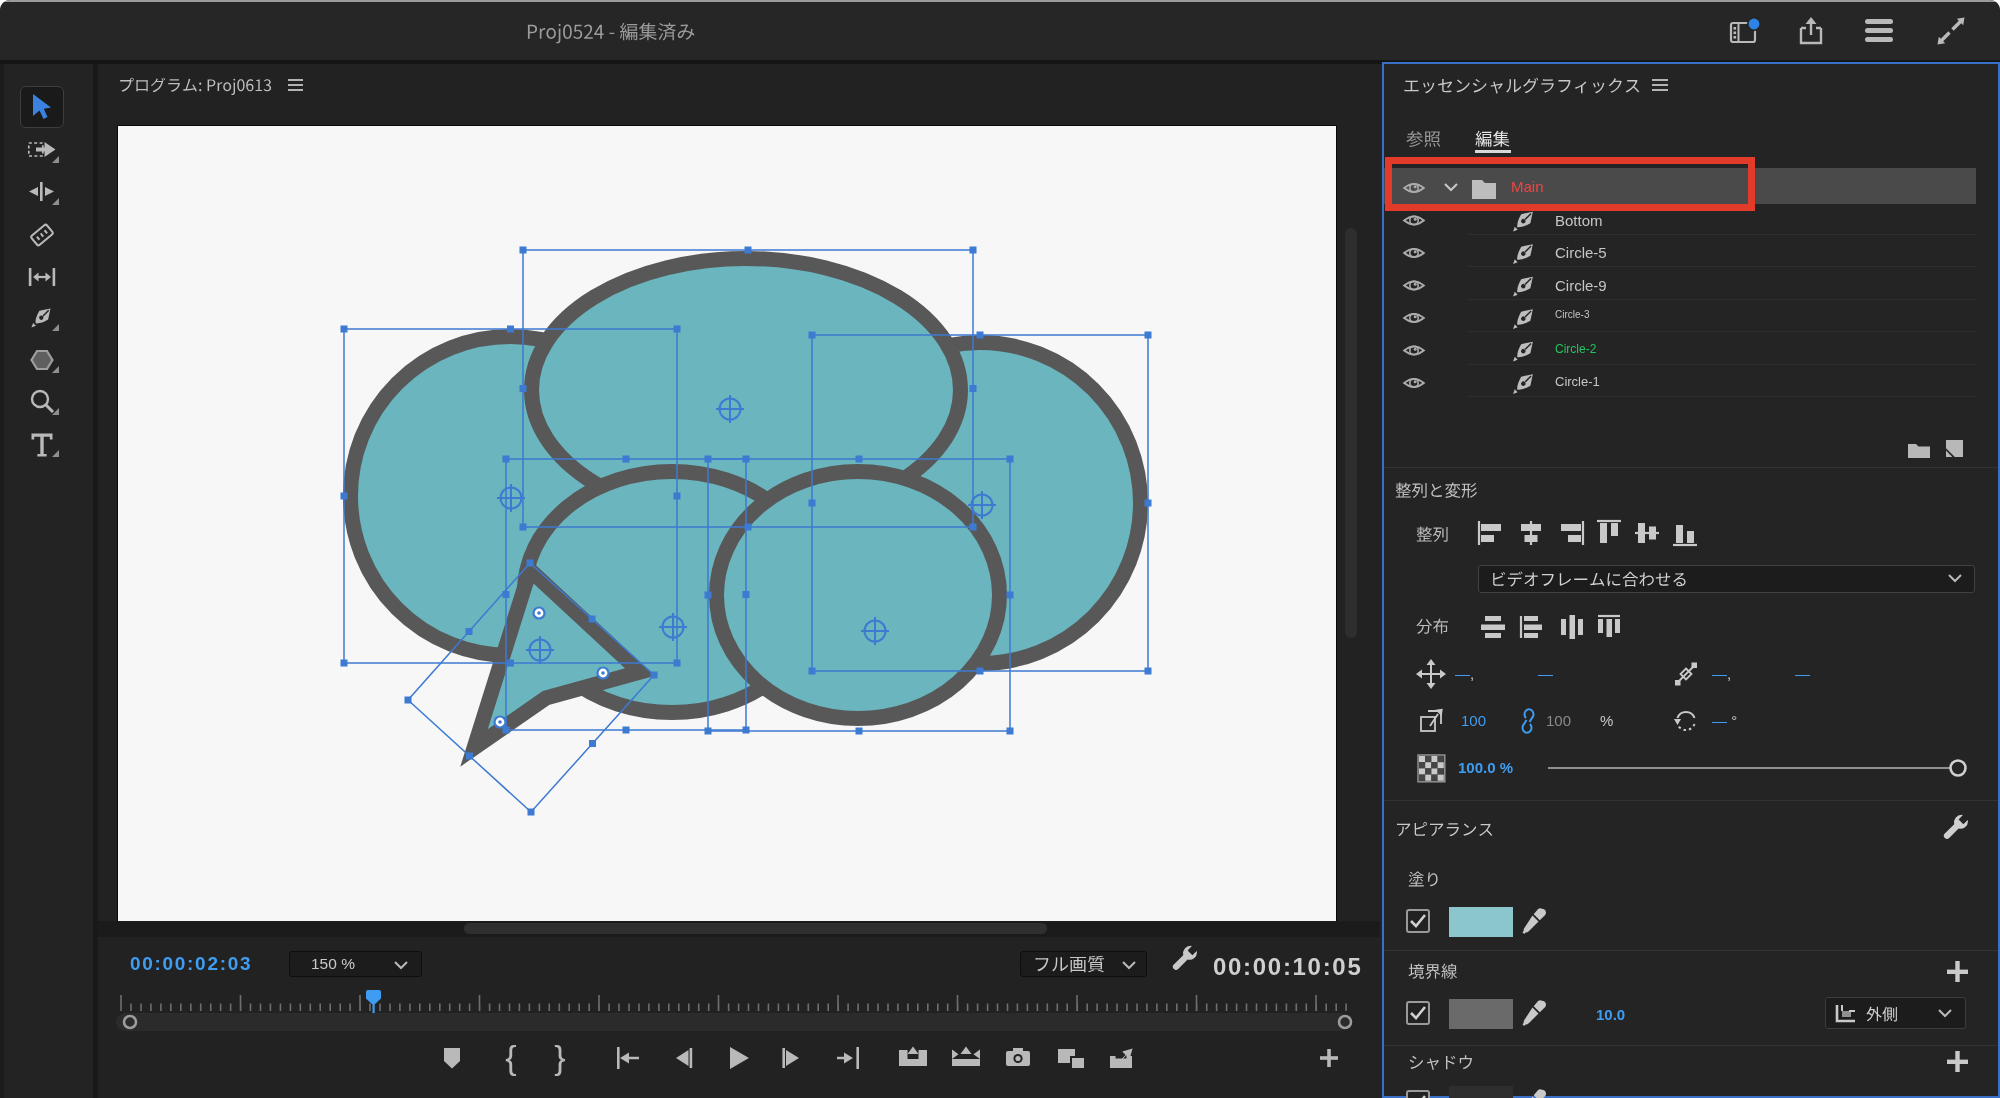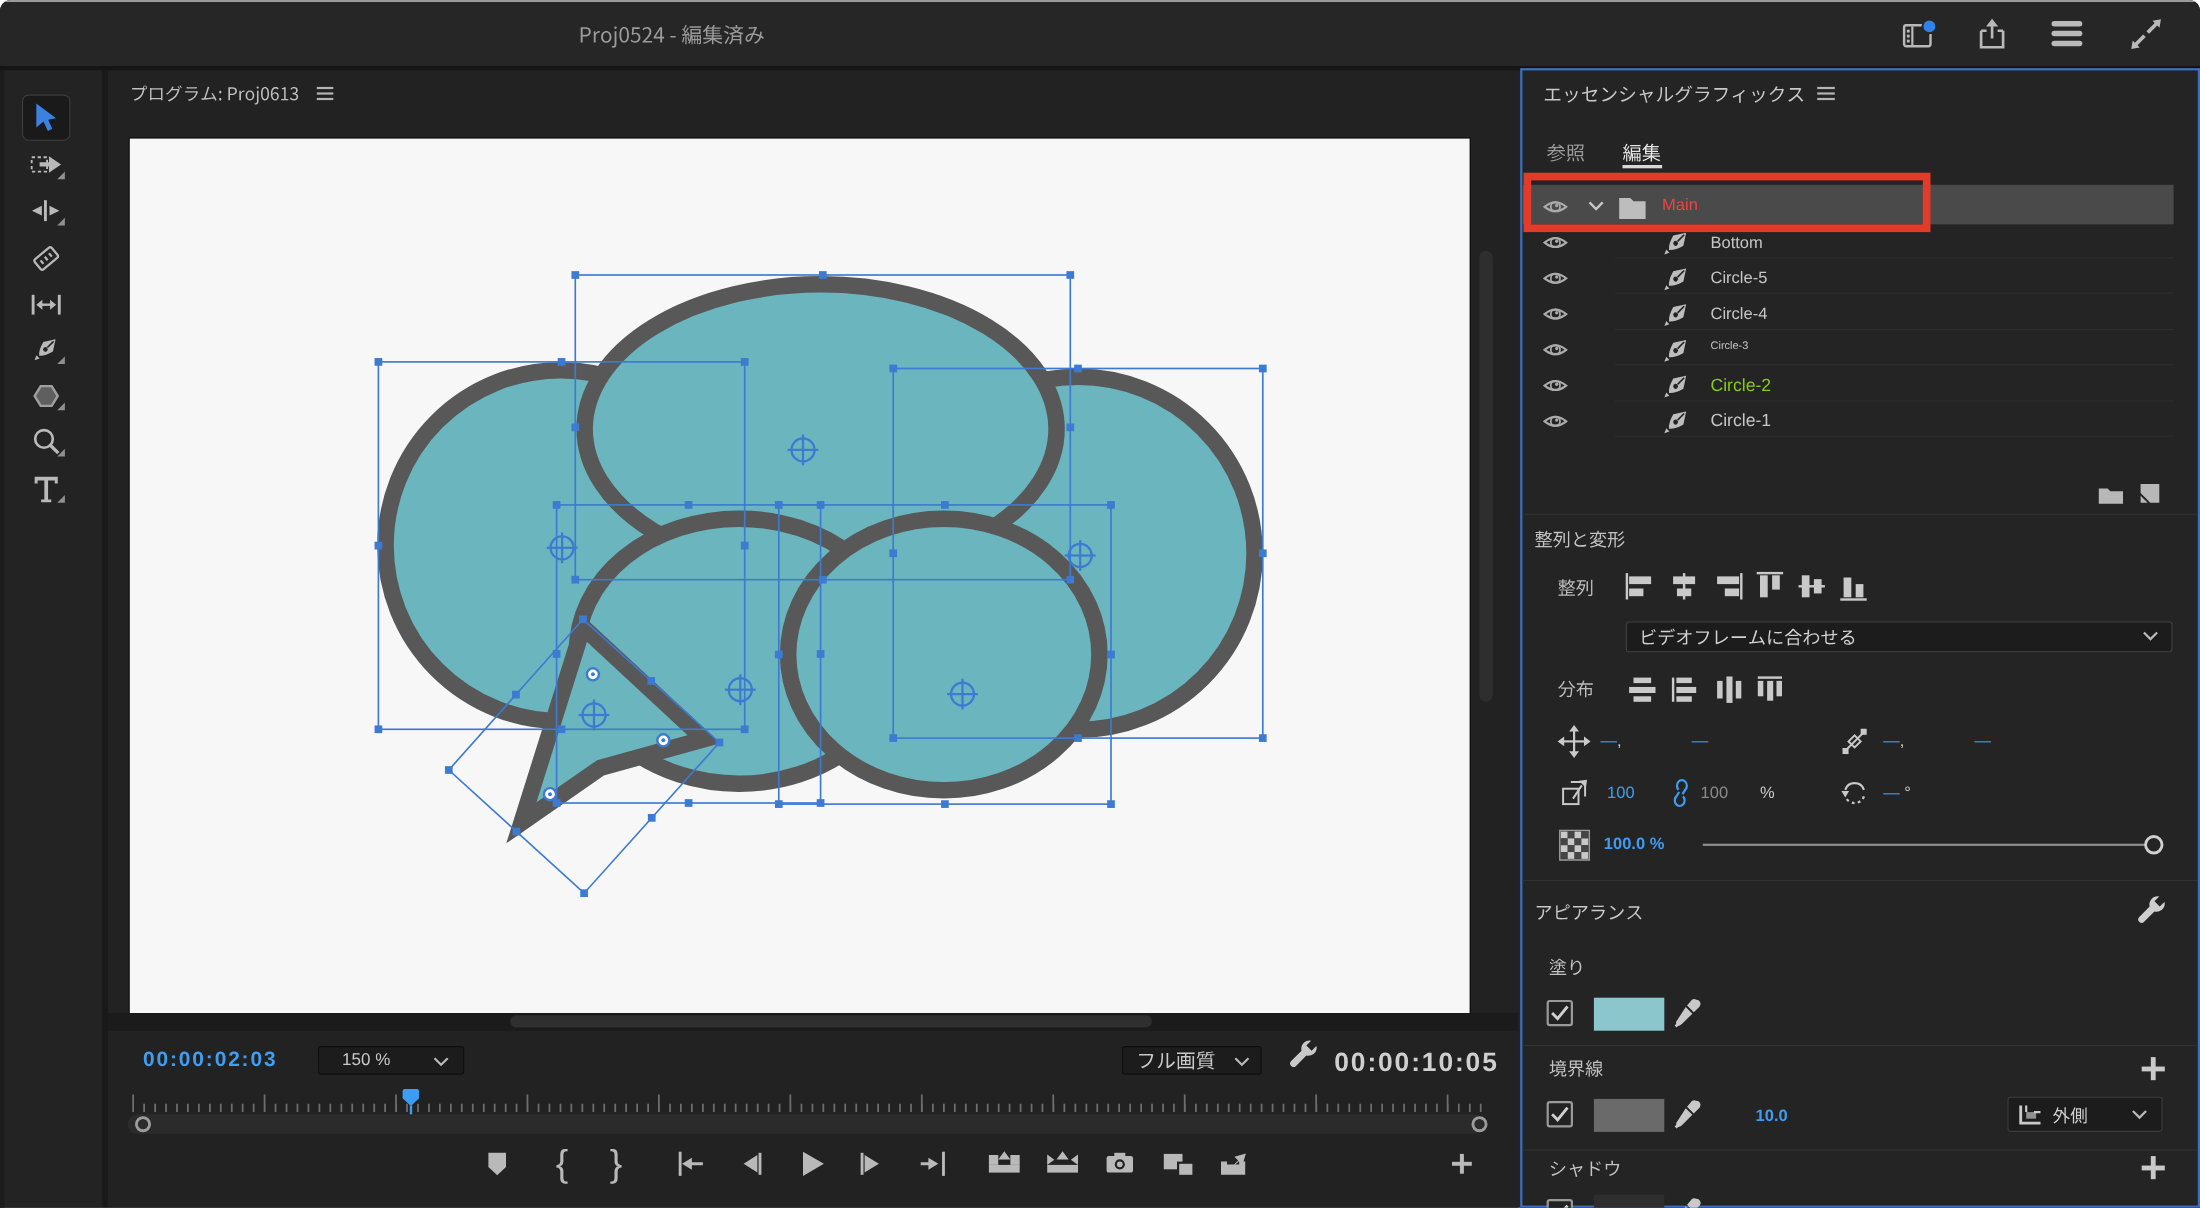--- a/index.html
+++ b/index.html
@@ -319,27 +319,27 @@
       <path transform="translate(0 15.4)" d="M6.9 -13.6V-12.5H16.5V-13.6ZM1.6 -4.7C1.3 -3.2 1.0 -1.6 0.5 -0.5C0.7 -0.4 1.2 -0.2 1.4 -0.1C2.0 -1.2 2.4 -2.9 2.6 -4.5ZM5.0 -4.5C5.4 -3.5 5.7 -2.1 5.8 -1.3L6.7 -1.6C6.4 -0.9 6.1 -0.2 5.7 0.4C5.9 0.5 6.4 0.9 6.6 1.2C7.7 -0.3 8.2 -2.2 8.5 -4.0V1.4H9.5V-2.0H10.8V1.2H11.7V-2.0H13.0V1.2H13.9V-2.0H15.3V0.1C15.3 0.3 15.3 0.3 15.2 0.3C15.0 0.3 14.7 0.3 14.2 0.3C14.4 0.6 14.5 1.1 14.6 1.4C15.2 1.4 15.7 1.4 16.0 1.2C16.4 1.0 16.4 0.7 16.4 0.2V-6.1H8.7L8.7 -7.3H16.1V-11.3H7.5V-7.5C7.5 -5.8 7.4 -3.6 6.8 -1.7C6.6 -2.6 6.3 -3.8 5.9 -4.8ZM10.8 -3.0H9.5V-5.1H10.8ZM11.7 -3.0V-5.1H13.0V-3.0ZM13.9 -3.0V-5.1H15.3V-3.0ZM8.7 -10.3H14.8V-8.4H8.7ZM0.5 -7.0 0.6 -5.8 3.3 -6.0V1.4H4.4V-6.0L5.8 -6.1C5.9 -5.7 6.0 -5.3 6.1 -5.0L7.1 -5.4C6.9 -6.4 6.2 -7.9 5.6 -9.1L4.6 -8.7C4.9 -8.3 5.1 -7.7 5.3 -7.2L3.0 -7.1C4.1 -8.6 5.4 -10.6 6.4 -12.2L5.3 -12.7C4.8 -11.8 4.2 -10.6 3.5 -9.5C3.3 -9.9 2.9 -10.2 2.6 -10.6C3.2 -11.6 4.0 -13.1 4.6 -14.3L3.4 -14.7C3.1 -13.7 2.5 -12.4 1.9 -11.4L1.3 -11.9L0.6 -11.1C1.5 -10.3 2.3 -9.3 2.9 -8.5C2.5 -7.9 2.2 -7.5 1.8 -7.0Z M22.1 -14.7C21.4 -13.1 19.9 -11.1 18.0 -9.6C18.3 -9.4 18.7 -9.0 18.9 -8.7C19.5 -9.2 20.1 -9.7 20.5 -10.2V-5.1H25.6V-4.0H18.4V-2.9H24.4C22.8 -1.6 20.2 -0.5 18.0 0.1C18.3 0.4 18.7 0.9 18.9 1.2C21.1 0.5 23.7 -0.8 25.6 -2.4V1.4H26.9V-2.4C28.6 -0.9 31.3 0.4 33.6 1.1C33.8 0.7 34.2 0.3 34.4 -0.0C32.2 -0.5 29.7 -1.6 28.0 -2.9H34.1V-4.0H26.9V-5.1H33.6V-6.1H27.2V-7.3H32.3V-8.3H27.2V-9.5H32.2V-10.4H27.2V-11.6H32.9V-12.6H27.1C27.5 -13.2 27.9 -13.9 28.2 -14.5L26.7 -14.7C26.5 -14.1 26.1 -13.3 25.8 -12.6H22.4C22.8 -13.3 23.2 -13.9 23.5 -14.5ZM25.9 -9.5V-8.3H21.8V-9.5ZM25.9 -10.4H21.8V-11.6H25.9ZM25.9 -7.3V-6.1H21.8V-7.3Z" fill="#e8e8e8"></path>
     </svg>
     <div class="abs" style="left:1475px;top:150px;width:36px;height:3px;background:#d8d8d8"></div>
     <div class="abs" style="left:1384px;top:168px;width:592px;height:36px;background:#4a4a4a"></div>
     <div class="abs" style="left:1385px;top:157px;width:370px;height:54px;border:7px solid #e23b2a"></div>
     <div class="abs" style="left:1511px;top:178px;font-size:15px;color:#ef4444;font-weight:400;white-space:nowrap">Main</div>
     <div class="abs" style="left:1555px;top:211.5px;font-size:15px;color:#c6c6c6;font-weight:400;white-space:nowrap">Bottom</div>
     <div class="row-sep" style="left:1468px;top:234px;width:508px"></div>
     <div class="abs" style="left:1555px;top:244.0px;font-size:15px;color:#c6c6c6;font-weight:400;white-space:nowrap">Circle-5</div>
     <div class="row-sep" style="left:1468px;top:266px;width:508px"></div>
-    <div class="abs" style="left:1555px;top:276.5px;font-size:15px;color:#c6c6c6;font-weight:400;white-space:nowrap">Circle-4</div>
+    <div class="abs" style="left:1555px;top:276.5px;font-size:15px;color:#c6c6c6;font-weight:400;white-space:nowrap">Circle-9</div>
     <div class="row-sep" style="left:1468px;top:299px;width:508px"></div>
     <div class="abs" style="left:1555px;top:309.0px;font-size:10px;color:#c6c6c6;font-weight:400;white-space:nowrap">Circle-3</div>
     <div class="row-sep" style="left:1468px;top:331px;width:508px"></div>
-    <div class="abs" style="left:1555px;top:341.5px;font-size:16px;color:#84cc16;font-weight:400;white-space:nowrap">Circle-2</div>
+    <div class="abs" style="left:1555px;top:341.5px;font-size:12px;color:#22c55e;font-weight:400;white-space:nowrap">Circle-2</div>
     <div class="row-sep" style="left:1468px;top:364px;width:508px"></div>
-    <div class="abs" style="left:1555px;top:374.0px;font-size:16px;color:#c6c6c6;font-weight:400;white-space:nowrap">Circle-1</div>
+    <div class="abs" style="left:1555px;top:374.0px;font-size:13px;color:#c6c6c6;font-weight:400;white-space:nowrap">Circle-1</div>
     <div class="row-sep" style="left:1468px;top:396px;width:508px"></div>
     <div class="abs" style="left:1384px;top:467px;width:614px;height:1px;background:#323232"></div>
     <svg style="position:absolute;left:1395px;top:481.6px;overflow:visible" width="82" height="21">
       <path transform="translate(0 14.5)" d="M3.5 -2.9V-0.1H0.8V1.0H15.8V-0.1H8.8V-1.5H13.6V-2.4H8.8V-3.7H14.7V-4.7H1.9V-3.7H7.6V-0.1H4.7V-2.9ZM10.6 -13.9C10.1 -12.2 9.3 -10.7 8.2 -9.7V-11.0H5.3V-11.9H8.5V-12.8H5.3V-13.9H4.2V-12.8H0.9V-11.9H4.2V-11.0H1.4V-8.0H3.7C2.9 -7.2 1.7 -6.4 0.7 -5.9C0.9 -5.8 1.2 -5.4 1.4 -5.1C2.3 -5.6 3.4 -6.4 4.2 -7.3V-5.1H5.3V-7.2C6.1 -6.7 7.2 -6.1 7.7 -5.7L8.3 -6.6C7.8 -6.8 6.1 -7.7 5.4 -8.0H8.2V-9.6C8.4 -9.4 8.8 -9.0 8.9 -8.8C9.3 -9.1 9.7 -9.5 10.0 -10.0C10.3 -9.3 10.8 -8.5 11.4 -7.8C10.5 -7.0 9.4 -6.4 8.0 -6.0C8.2 -5.8 8.6 -5.3 8.7 -5.1C10.1 -5.6 11.2 -6.2 12.1 -7.0C13.0 -6.2 14.0 -5.5 15.3 -5.0C15.4 -5.3 15.8 -5.8 16.0 -6.0C14.7 -6.4 13.7 -7.0 12.9 -7.7C13.7 -8.6 14.3 -9.7 14.6 -11.0H15.7V-12.0H11.1C11.4 -12.5 11.6 -13.1 11.7 -13.6ZM2.4 -10.2H4.2V-8.8H2.4ZM5.3 -10.2H7.1V-8.8H5.3ZM10.6 -11.0H13.4C13.2 -10.0 12.7 -9.2 12.1 -8.5C11.4 -9.3 10.9 -10.1 10.6 -11.0Z M26.3 -12.0V-2.9H27.6V-12.0ZM30.4 -13.5V-0.3C30.4 0.0 30.2 0.1 29.9 0.1C29.6 0.1 28.6 0.1 27.5 0.1C27.7 0.5 27.9 1.0 27.9 1.3C29.4 1.3 30.3 1.3 30.9 1.1C31.4 0.9 31.6 0.5 31.6 -0.3V-13.5ZM23.8 -8.3C23.5 -6.9 23.1 -5.8 22.6 -4.7C21.8 -5.3 20.6 -6.1 19.6 -6.7C19.9 -7.2 20.2 -7.7 20.4 -8.3ZM17.5 -13.0V-11.8H20.3C19.8 -9.4 18.6 -6.7 16.9 -5.0C17.1 -4.8 17.5 -4.5 17.7 -4.2C18.2 -4.7 18.6 -5.2 19.0 -5.7C20.1 -5.1 21.3 -4.3 22.1 -3.6C21.0 -1.8 19.6 -0.4 17.9 0.4C18.2 0.6 18.6 1.1 18.8 1.4C21.9 -0.4 24.3 -3.8 25.2 -9.2L24.4 -9.5L24.2 -9.4H20.9C21.2 -10.2 21.4 -11.0 21.6 -11.8H25.7V-13.0Z M38.1 -12.8 36.8 -12.3C37.5 -10.5 38.4 -8.6 39.2 -7.2C37.4 -6.0 36.3 -4.6 36.3 -2.9C36.3 -0.5 38.6 0.5 41.7 0.5C43.7 0.5 45.6 0.3 46.9 0.0V-1.4C45.6 -1.1 43.4 -0.9 41.6 -0.9C39.0 -0.9 37.7 -1.7 37.7 -3.1C37.7 -4.3 38.6 -5.4 40.1 -6.4C41.8 -7.5 44.0 -8.6 45.2 -9.2C45.6 -9.4 46.1 -9.6 46.4 -9.9L45.7 -11.0C45.4 -10.7 45.0 -10.5 44.5 -10.2C43.6 -9.8 41.8 -8.9 40.3 -7.9C39.6 -9.2 38.7 -11.0 38.1 -12.8Z M61.4 -9.7C62.5 -8.7 63.7 -7.3 64.3 -6.4L65.3 -7.1C64.7 -8.0 63.4 -9.3 62.4 -10.3ZM53.0 -10.2C52.5 -9.2 51.4 -8.0 50.2 -7.3C50.5 -7.1 50.9 -6.8 51.1 -6.6C52.3 -7.3 53.5 -8.6 54.2 -9.9ZM57.1 -13.9V-12.2H50.5V-11.1H55.9V-11.0C55.9 -9.6 55.7 -7.7 53.3 -6.3C53.5 -6.1 54.0 -5.7 54.2 -5.5C56.8 -7.1 57.0 -9.3 57.0 -11.0V-11.1H59.3V-7.4C59.3 -7.3 59.3 -7.2 59.1 -7.2C58.8 -7.2 58.1 -7.2 57.3 -7.2C57.5 -6.9 57.6 -6.4 57.7 -6.1C58.7 -6.1 59.5 -6.1 60.0 -6.3C60.4 -6.5 60.5 -6.8 60.5 -7.4V-11.1H65.0V-12.2H58.4V-13.9ZM56.0 -6.4C55.0 -5.1 53.2 -3.7 50.7 -2.7C50.9 -2.5 51.3 -2.1 51.5 -1.8C52.6 -2.2 53.5 -2.8 54.4 -3.4C55.0 -2.5 55.7 -1.8 56.6 -1.2C54.7 -0.5 52.5 0.0 50.3 0.3C50.5 0.5 50.8 1.1 50.9 1.4C53.3 1.0 55.7 0.4 57.8 -0.5C59.7 0.5 62.0 1.1 64.6 1.4C64.8 1.0 65.1 0.5 65.4 0.2C63.0 0.0 60.8 -0.5 59.1 -1.2C60.6 -2.1 61.8 -3.2 62.6 -4.7L61.8 -5.2L61.6 -5.1H56.4C56.7 -5.5 57.0 -5.8 57.3 -6.2ZM55.2 -4.0 55.3 -4.1H60.8C60.0 -3.2 59.0 -2.4 57.8 -1.8C56.8 -2.4 55.9 -3.2 55.2 -4.0Z M80.0 -13.6C78.9 -12.3 77.1 -10.9 75.5 -10.1C75.8 -9.8 76.1 -9.5 76.4 -9.2C78.0 -10.1 79.9 -11.6 81.1 -13.1ZM80.4 -9.0C79.3 -7.6 77.3 -6.1 75.6 -5.3C75.9 -5.0 76.3 -4.6 76.5 -4.4C78.3 -5.4 80.3 -7.0 81.6 -8.6ZM80.8 -4.6C79.6 -2.5 77.2 -0.7 74.8 0.3C75.1 0.6 75.5 1.0 75.7 1.3C78.2 0.1 80.6 -1.8 82.0 -4.1ZM72.7 -11.7V-7.4H70.0V-11.7ZM66.7 -7.4V-6.3H68.8C68.8 -3.8 68.4 -1.4 66.6 0.6C66.9 0.8 67.3 1.2 67.5 1.4C69.5 -0.7 69.9 -3.5 70.0 -6.3H72.7V1.3H73.9V-6.3H75.7V-7.4H73.9V-11.7H75.5V-12.8H67.0V-11.7H68.8V-7.4Z" fill="#c3c3c3"></path>
     </svg>
     <svg style="position:absolute;left:1416px;top:525.5px;overflow:visible" width="33" height="21">
       <path transform="translate(0 14.5)" d="M3.5 -2.9V-0.1H0.8V1.0H15.8V-0.1H8.8V-1.5H13.6V-2.4H8.8V-3.7H14.7V-4.7H1.9V-3.7H7.6V-0.1H4.7V-2.9ZM10.6 -13.9C10.1 -12.2 9.3 -10.7 8.2 -9.7V-11.0H5.3V-11.9H8.5V-12.8H5.3V-13.9H4.2V-12.8H0.9V-11.9H4.2V-11.0H1.4V-8.0H3.7C2.9 -7.2 1.7 -6.4 0.7 -5.9C0.9 -5.8 1.2 -5.4 1.4 -5.1C2.3 -5.6 3.4 -6.4 4.2 -7.3V-5.1H5.3V-7.2C6.1 -6.7 7.2 -6.1 7.7 -5.7L8.3 -6.6C7.8 -6.8 6.1 -7.7 5.4 -8.0H8.2V-9.6C8.4 -9.4 8.8 -9.0 8.9 -8.8C9.3 -9.1 9.7 -9.5 10.0 -10.0C10.3 -9.3 10.8 -8.5 11.4 -7.8C10.5 -7.0 9.4 -6.4 8.0 -6.0C8.2 -5.8 8.6 -5.3 8.7 -5.1C10.1 -5.6 11.2 -6.2 12.1 -7.0C13.0 -6.2 14.0 -5.5 15.3 -5.0C15.4 -5.3 15.8 -5.8 16.0 -6.0C14.7 -6.4 13.7 -7.0 12.9 -7.7C13.7 -8.6 14.3 -9.7 14.6 -11.0H15.7V-12.0H11.1C11.4 -12.5 11.6 -13.1 11.7 -13.6ZM2.4 -10.2H4.2V-8.8H2.4ZM5.3 -10.2H7.1V-8.8H5.3ZM10.6 -11.0H13.4C13.2 -10.0 12.7 -9.2 12.1 -8.5C11.4 -9.3 10.9 -10.1 10.6 -11.0Z M26.3 -12.0V-2.9H27.6V-12.0ZM30.4 -13.5V-0.3C30.4 0.0 30.2 0.1 29.9 0.1C29.6 0.1 28.6 0.1 27.5 0.1C27.7 0.5 27.9 1.0 27.9 1.3C29.4 1.3 30.3 1.3 30.9 1.1C31.4 0.9 31.6 0.5 31.6 -0.3V-13.5ZM23.8 -8.3C23.5 -6.9 23.1 -5.8 22.6 -4.7C21.8 -5.3 20.6 -6.1 19.6 -6.7C19.9 -7.2 20.2 -7.7 20.4 -8.3ZM17.5 -13.0V-11.8H20.3C19.8 -9.4 18.6 -6.7 16.9 -5.0C17.1 -4.8 17.5 -4.5 17.7 -4.2C18.2 -4.7 18.6 -5.2 19.0 -5.7C20.1 -5.1 21.3 -4.3 22.1 -3.6C21.0 -1.8 19.6 -0.4 17.9 0.4C18.2 0.6 18.6 1.1 18.8 1.4C21.9 -0.4 24.3 -3.8 25.2 -9.2L24.4 -9.5L24.2 -9.4H20.9C21.2 -10.2 21.4 -11.0 21.6 -11.8H25.7V-13.0Z" fill="#bdbdbd"></path>
     </svg>
     <svg style="position:absolute;left:1416px;top:618.4px;overflow:visible" width="33" height="21">
       <path transform="translate(0 14.5)" d="M5.3 -13.5C4.3 -11.0 2.5 -8.7 0.4 -7.3C0.7 -7.1 1.2 -6.6 1.5 -6.3C3.5 -7.9 5.5 -10.4 6.7 -13.2ZM11.1 -13.6 9.9 -13.1C11.2 -10.6 13.2 -8.0 15.1 -6.5C15.3 -6.8 15.8 -7.3 16.1 -7.6C14.3 -8.8 12.2 -11.3 11.1 -13.6ZM3.1 -7.6V-6.4H6.5C6.1 -3.6 5.2 -1.0 1.3 0.3C1.5 0.6 1.9 1.1 2.1 1.4C6.3 -0.1 7.4 -3.1 7.8 -6.4H12.1C11.9 -2.2 11.6 -0.6 11.2 -0.1C11.0 0.0 10.8 0.1 10.5 0.1C10.1 0.1 9.1 0.0 8.0 -0.0C8.2 0.3 8.4 0.8 8.4 1.2C9.5 1.3 10.5 1.3 11.1 1.2C11.6 1.2 12.0 1.1 12.3 0.6C12.9 0.0 13.1 -1.9 13.4 -7.0C13.4 -7.2 13.4 -7.6 13.4 -7.6Z M23.1 -13.9C22.9 -13.0 22.6 -12.2 22.2 -11.3H17.5V-10.1H21.7C20.6 -7.9 19.0 -5.9 17.0 -4.5C17.2 -4.3 17.6 -3.8 17.8 -3.5C18.6 -4.1 19.5 -4.9 20.2 -5.7V-0.2H21.4V-5.9H24.9V1.3H26.2V-5.9H29.9V-1.8C29.9 -1.6 29.8 -1.5 29.5 -1.5C29.3 -1.5 28.3 -1.5 27.2 -1.5C27.4 -1.2 27.6 -0.7 27.7 -0.4C29.1 -0.4 29.9 -0.4 30.5 -0.6C31.0 -0.8 31.1 -1.1 31.1 -1.8V-7.1H29.9H26.2V-9.3H24.9V-7.1H21.3C22.0 -8.1 22.5 -9.1 23.0 -10.1H32.0V-11.3H23.6C23.9 -12.1 24.1 -12.8 24.4 -13.6Z" fill="#bdbdbd"></path>

